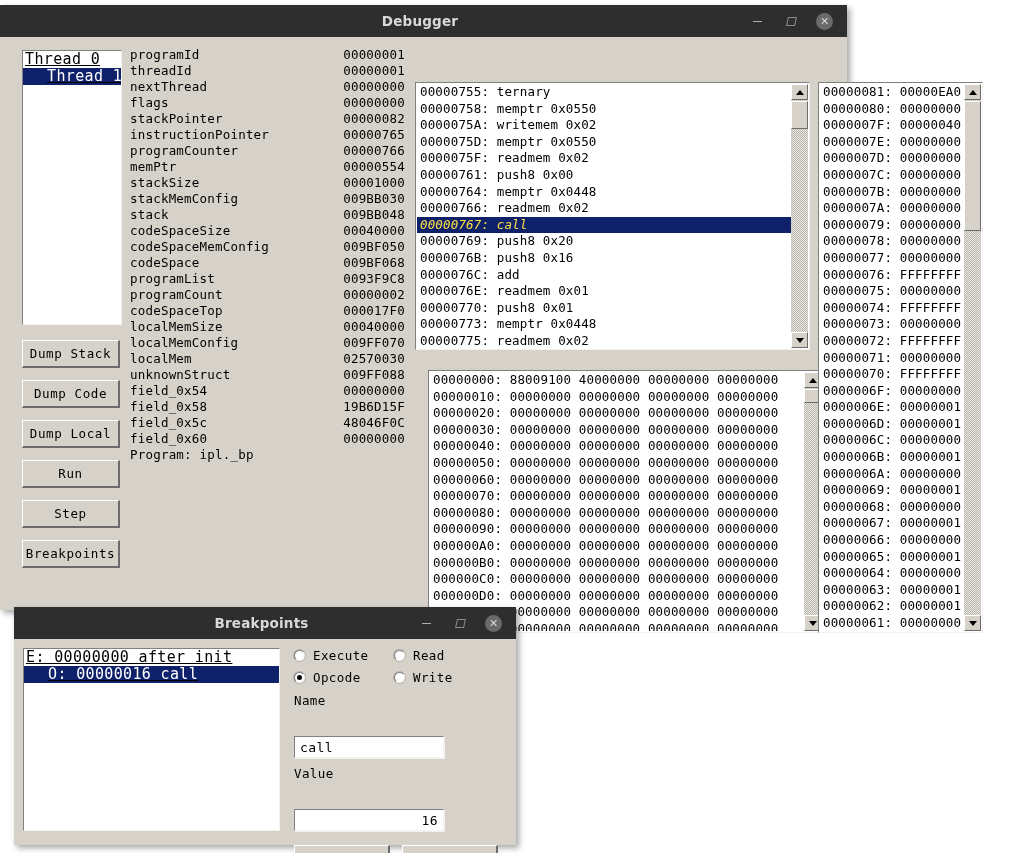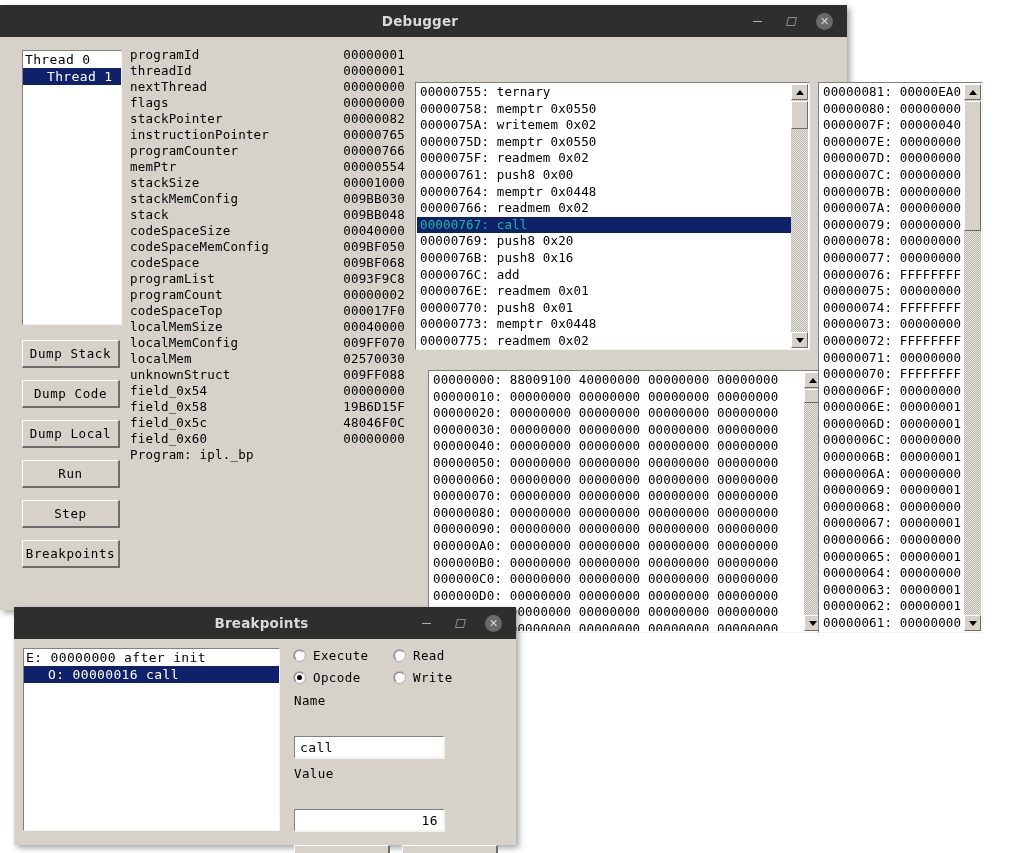--- a/index.html
+++ b/index.html
@@ -114,23 +114,24 @@
     align-items: center;
     justify-content: center;
     letter-spacing: 0.6px;
     cursor: default;
     padding: 0;
   }
 
   
   .listbox {
     font-family: "DejaVu Sans Mono", monospace;
-    font-size: 13px;
+    font-size: 15px;
     line-height: 17px;
     color: #000;
+    text-decoration: underline;
   }
   .listrow {
     padding: 0 2px;
     white-space: pre;
     letter-spacing: 0.35px;
   }
   .listrow.sel {
     background: #10216b;
     color: #ffffff;
     padding-left: 24px;
@@ -231,21 +232,22 @@
     white-space: pre;
     font-family: "DejaVu Sans Mono", monospace;
     font-size: 12.5px;
     line-height: 16.6px;
     letter-spacing: 0.15px;
     padding-left: 3px;
     color: #000;
   }
   .code-line.sel {
     background: #10216b;
-    color: #14b8a6;
+    color: #fde047;
+    font-style: italic;
   }
 
   
   .vscroll {
     position: absolute;
     right: 1px;
     top: 1px;
     bottom: 1px;
     width: 17px;
     background-color: #e9e7e2;

